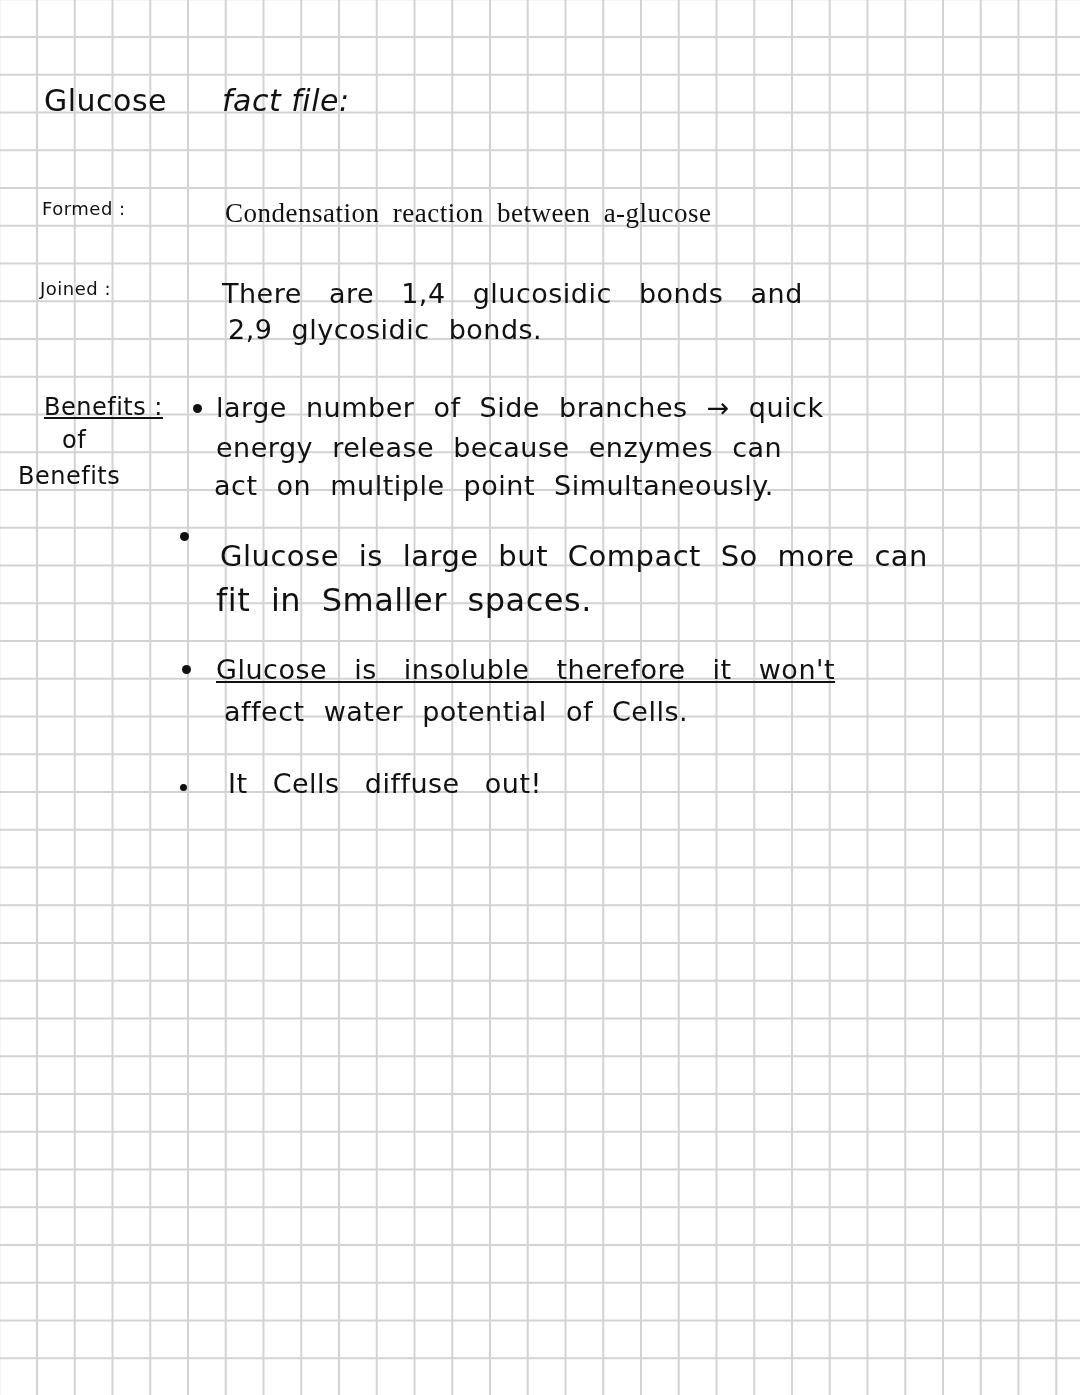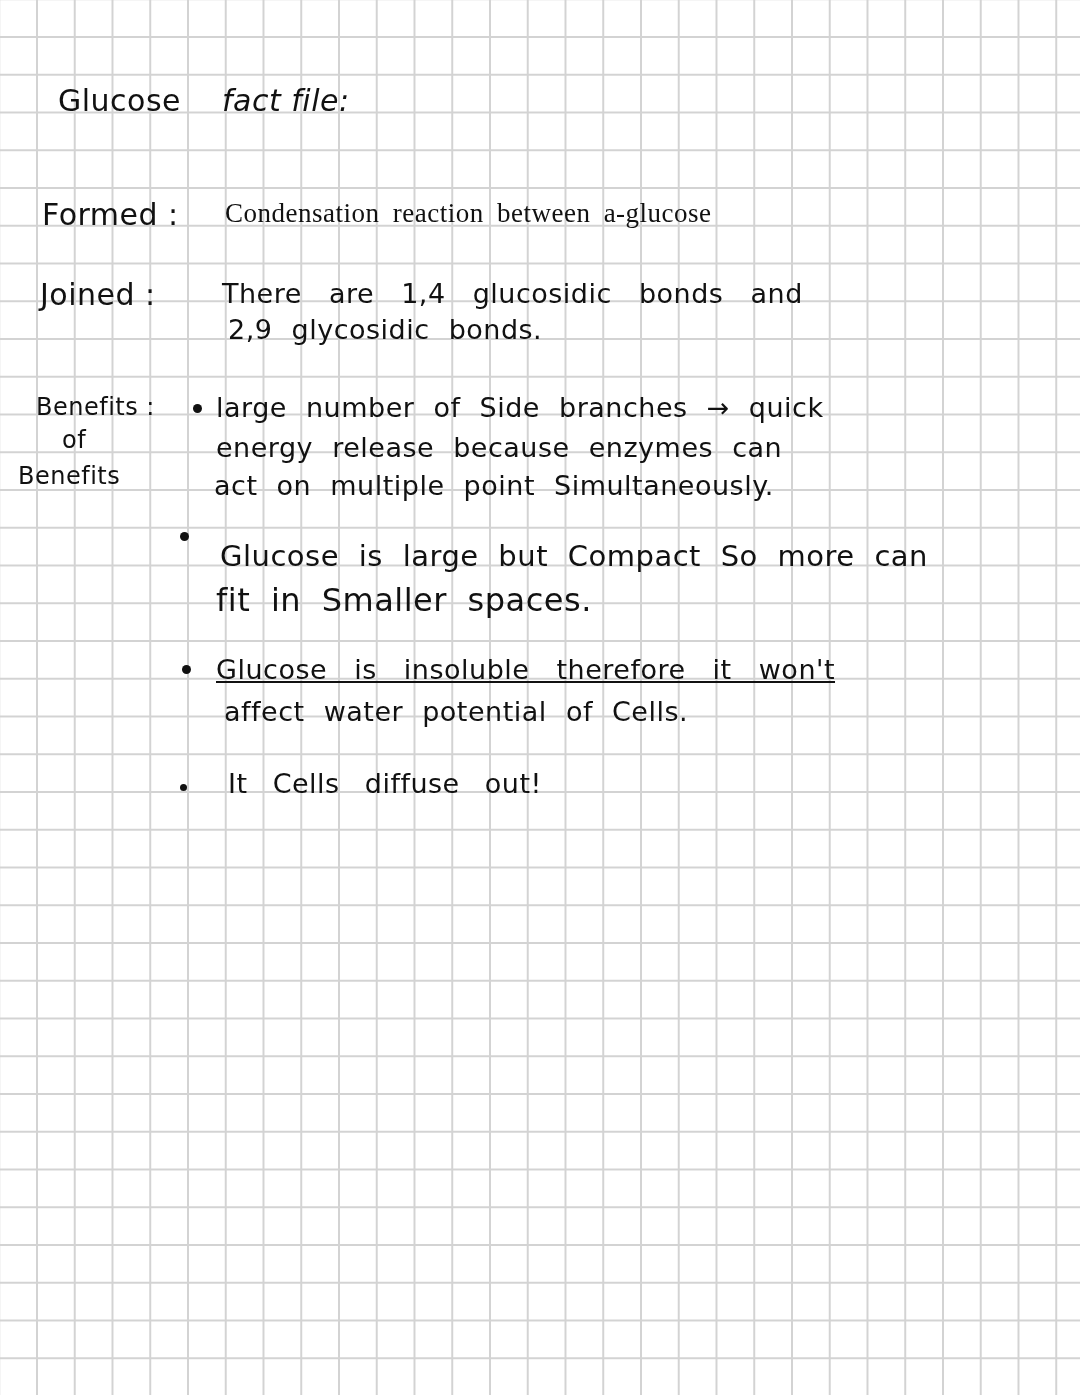--- a/index.html
+++ b/index.html
@@ -21,44 +21,44 @@
       position: absolute;
       white-space: nowrap;
       font-family: "DejaVu Sans", sans-serif;
       font-weight: normal;
       color: #111;
       letter-spacing: 0.5px;
       line-height: 1;
       transform-origin: left center;
     }
     .title { font-size: 30px; }
-    .label { font-size: 30px; }
+    .label { font-size: 18px; }
     .body-text { font-size: 27px; word-spacing: 10px; }
     .small-label { font-size: 24px; }
     .bullet {
       position: absolute;
       width: 9px; height: 9px;
       border-radius: 50%;
       background: #111;
     }
   </style>
 </head>
 <body>
 
-<div class="hw title" style="left:44px; top:86px;margin-left:14px;">Glucose</div>
+<div class="hw title" style="left:44px; top:86px;">Glucose</div>
 <div class="hw title" style="left:222px; top:86px; font-style:italic;">fact file:</div>
 
 <div class="hw label" style="left:42px; top:200px;">Formed :</div>
 <div class="hw body-text" style="left:225px; top:200px; word-spacing:6px;font-family:Liberation Serif, serif;">Condensation reaction between a-glucose</div>
 
 <div class="hw label" style="left:40px; top:280px;">Joined :</div>
 <div class="hw body-text" style="left:222px; top:280px; word-spacing:18px;">There are 1,4 glucosidic bonds and</div>
 <div class="hw body-text" style="left:228px; top:316px;">2,9 glycosidic bonds.</div>
 
-<div class="hw small-label" style="left:36px; top:395px;">Benefits :</div>
+<div class="hw small-label" style="left:44px; top:395px;text-decoration:underline;">Benefits :</div>
 <div class="hw small-label" style="left:62px; top:428px;">of</div>
 <div class="hw small-label" style="left:18px; top:464px;">Benefits</div>
 
 <div class="bullet" style="left:193px; top:404px;"></div>
 <div class="hw body-text" style="left:216px; top:394px;">large number of Side branches → quick</div>
 <div class="hw body-text" style="left:216px; top:434px;">energy release because enzymes can</div>
 <div class="hw body-text" style="left:214px; top:472px;">act on multiple point Simultaneously.</div>
 
 <div class="bullet" style="left:180px; top:532px;"></div>
 <div class="hw body-text" style="left:220px; top:542px; font-size:29px;">Glucose is large but Compact So more can</div>

